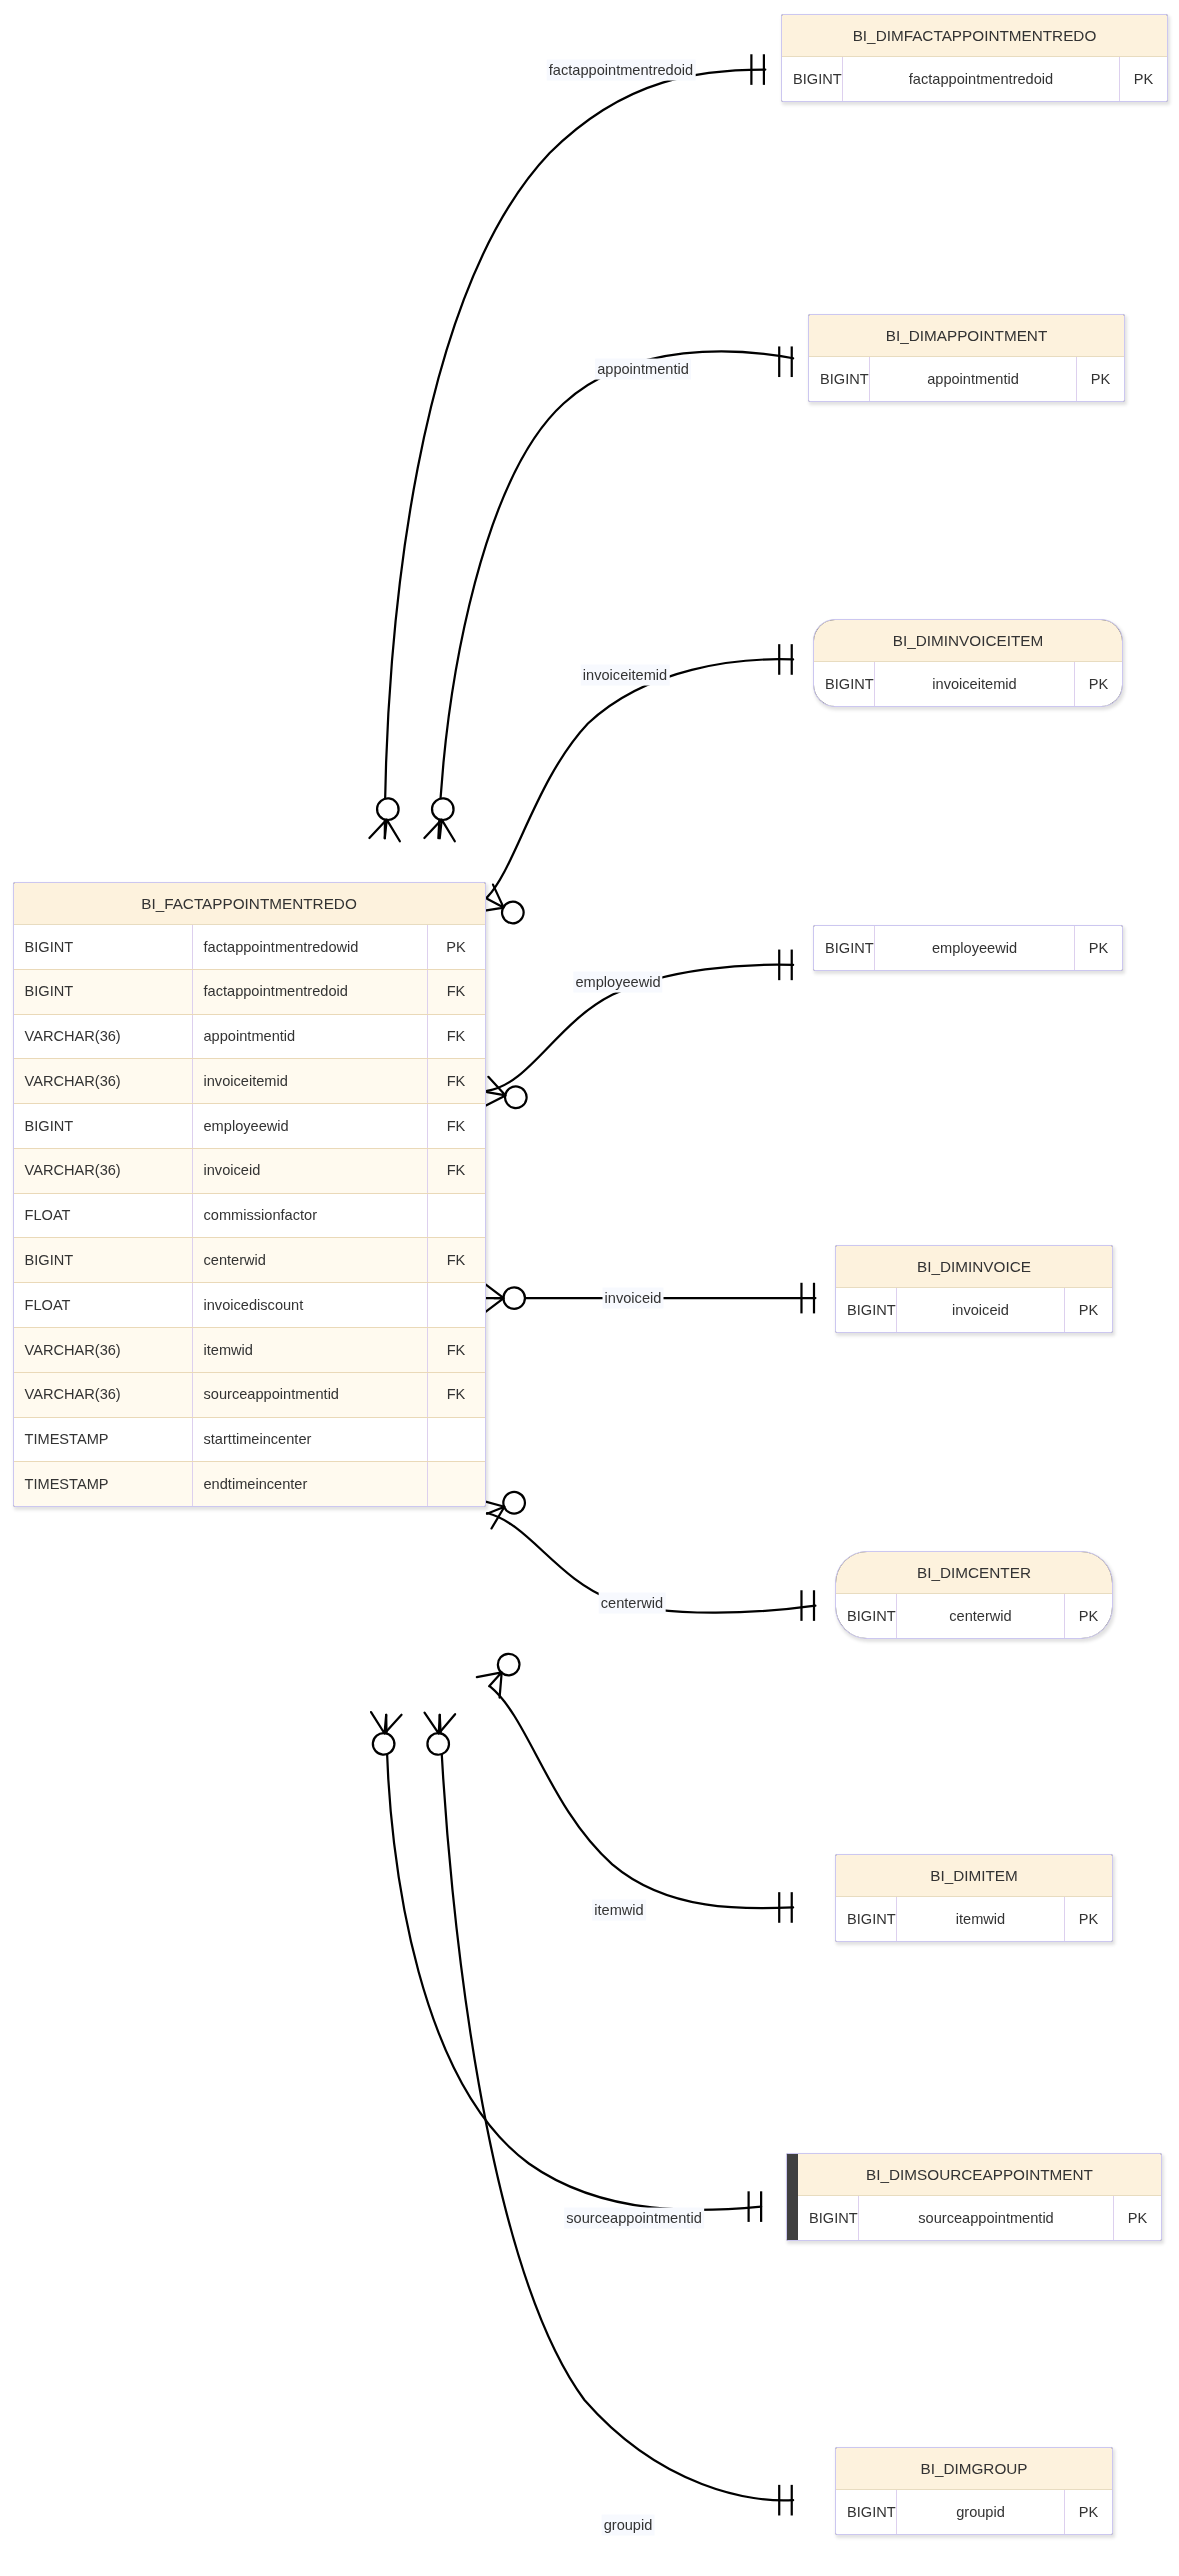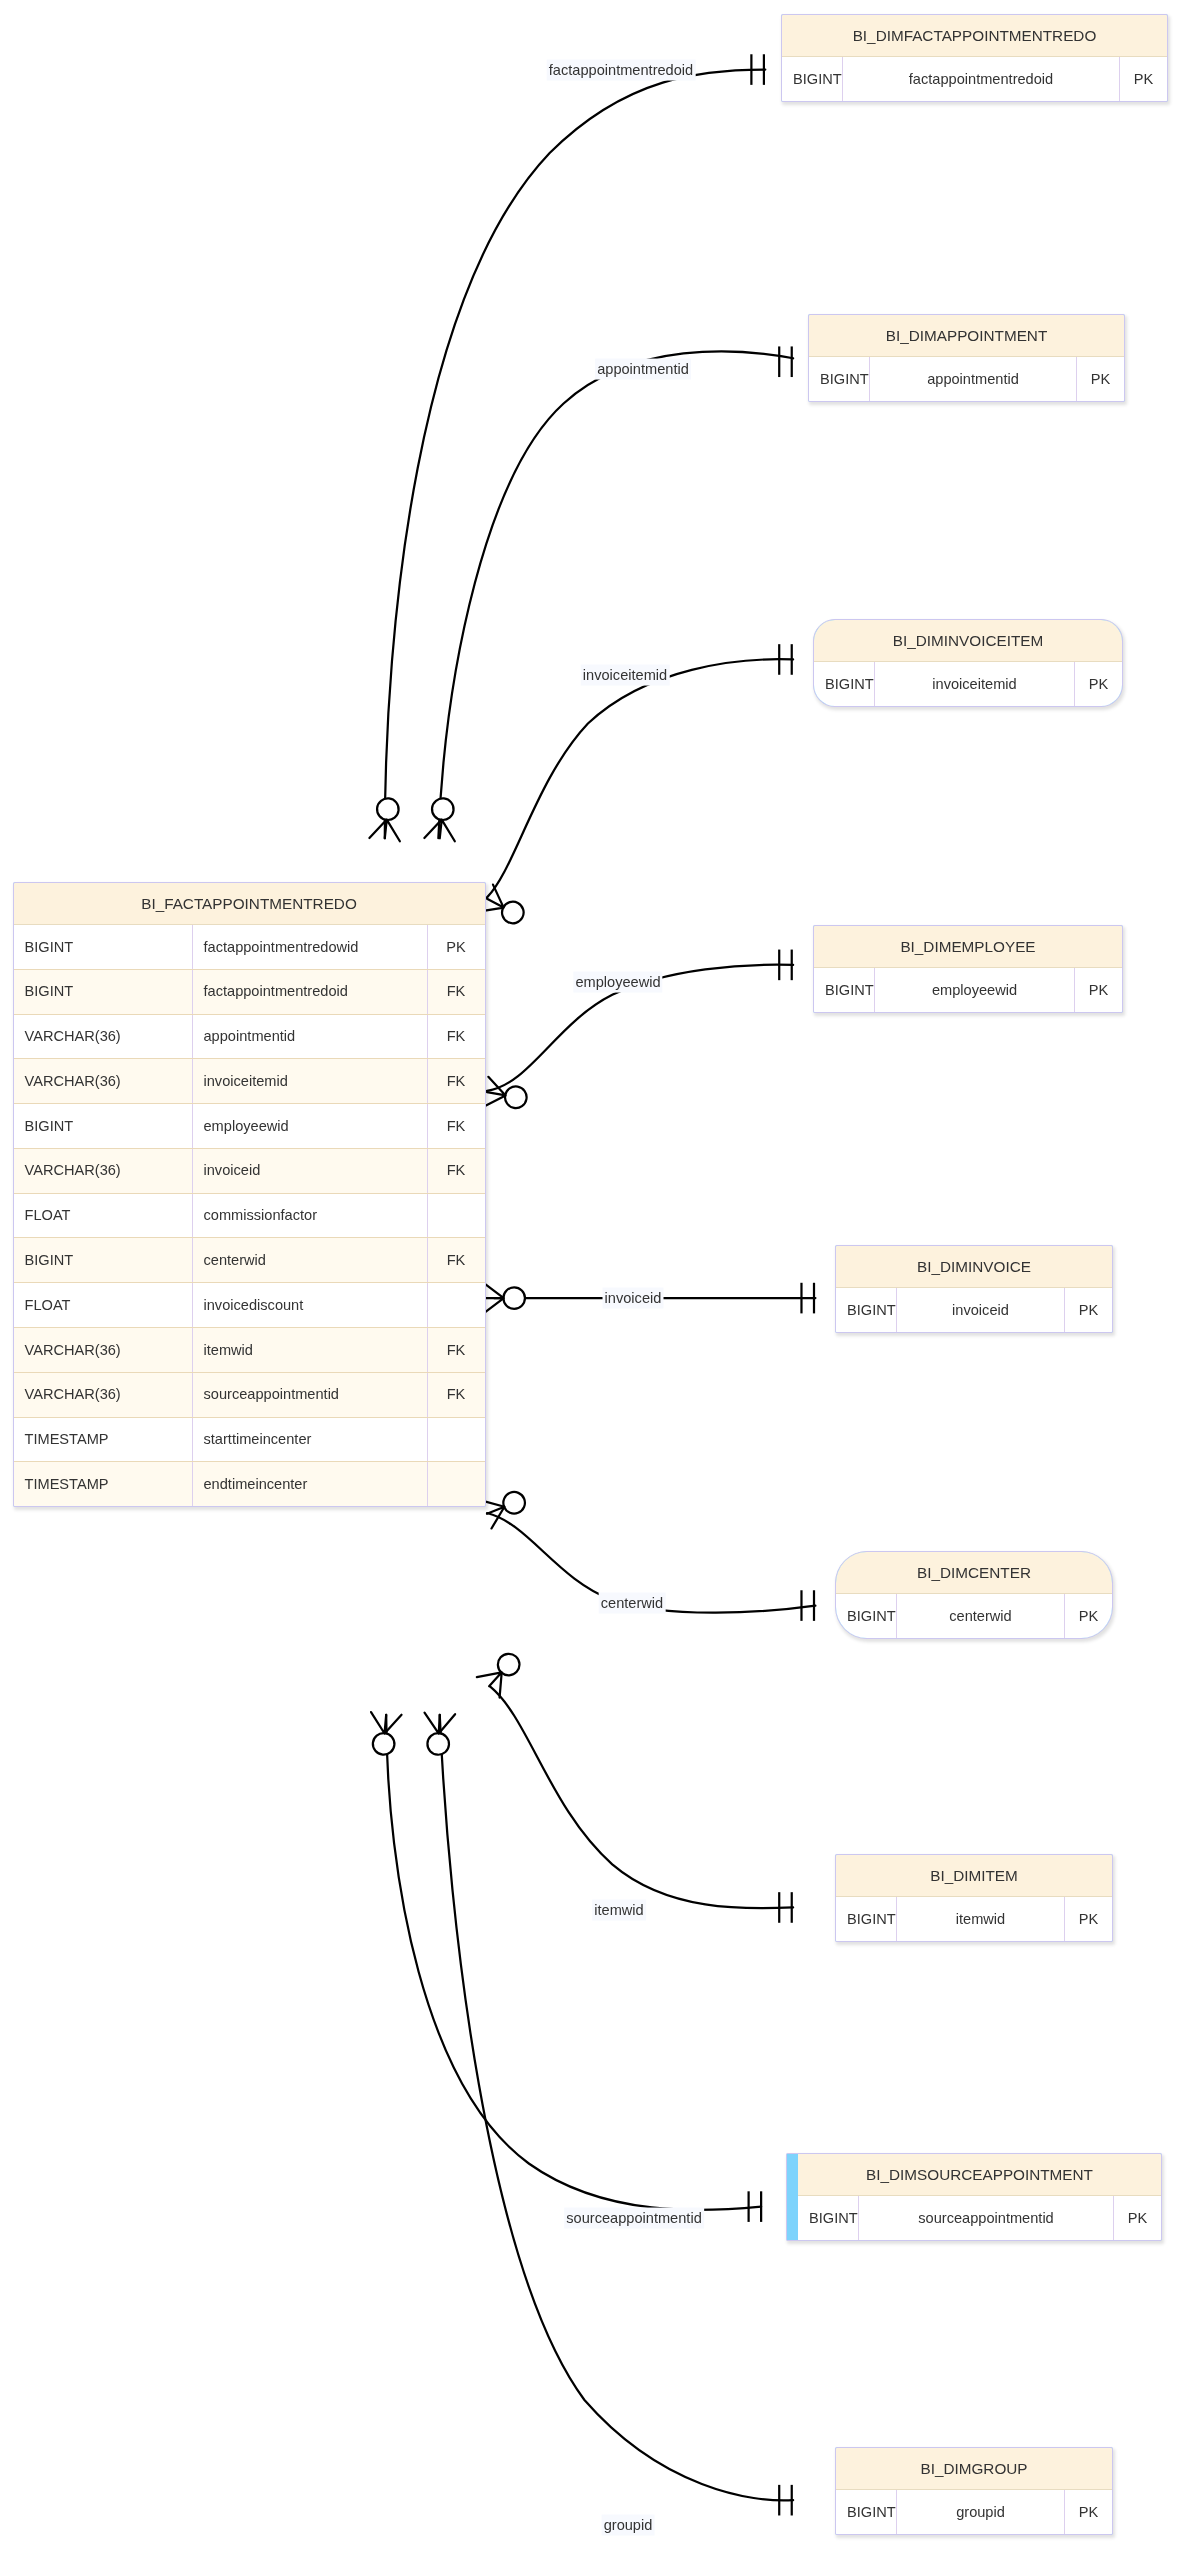--- a/index.html
+++ b/index.html
@@ -27,21 +27,21 @@
     height: 2576px;
     pointer-events: none;
   }
 
   
   .entity {
     position: absolute;
     box-sizing: border-box;
     border: 0.7px solid #ccc7f0;
     border-radius: 1.4px;
-    background: #7dd3fc;
+    background: #404040;
     box-shadow: 1.4px 2.1px 3.5px rgba(0,0,0,0.12);
     overflow: hidden;
   }
   .entity-title {
     background: #fdf2dd;
     color: #333333;
     text-align: center;
     font-size: 15.3px;
     line-height: 1;
     padding: 13.2px 11px 12.5px 11px;
@@ -315,21 +315,20 @@
     <div class="entity-body">
         <div class="attr-row even">
           <div class="cell type">BIGINT</div>
           <div class="cell name">invoiceitemid</div>
           <div class="cell key">PK</div>
         </div>
       </div>
   </div>
 
   <div class="entity dim" id="ent-dim-3" style="left:813px; top:925px; width:310px;">
-    <div class="entity-title">BI_DIMEMPLOYEE</div>
     <div class="entity-body">
         <div class="attr-row even">
           <div class="cell type">BIGINT</div>
           <div class="cell name">employeewid</div>
           <div class="cell key">PK</div>
         </div>
       </div>
   </div>
 
   <div class="entity dim" id="ent-dim-4" style="left:835px; top:1245px; width:278px;">

